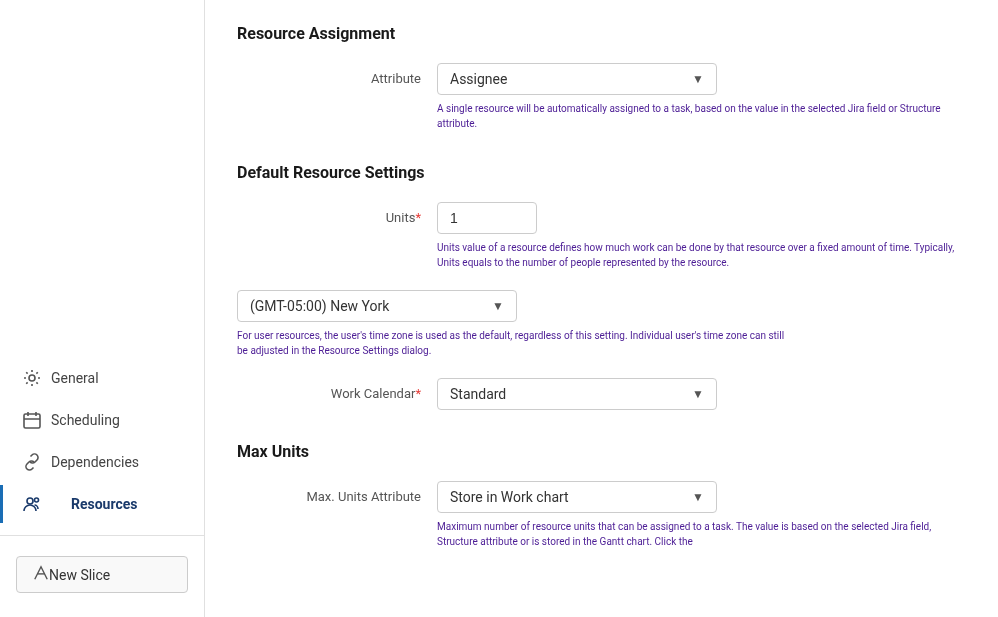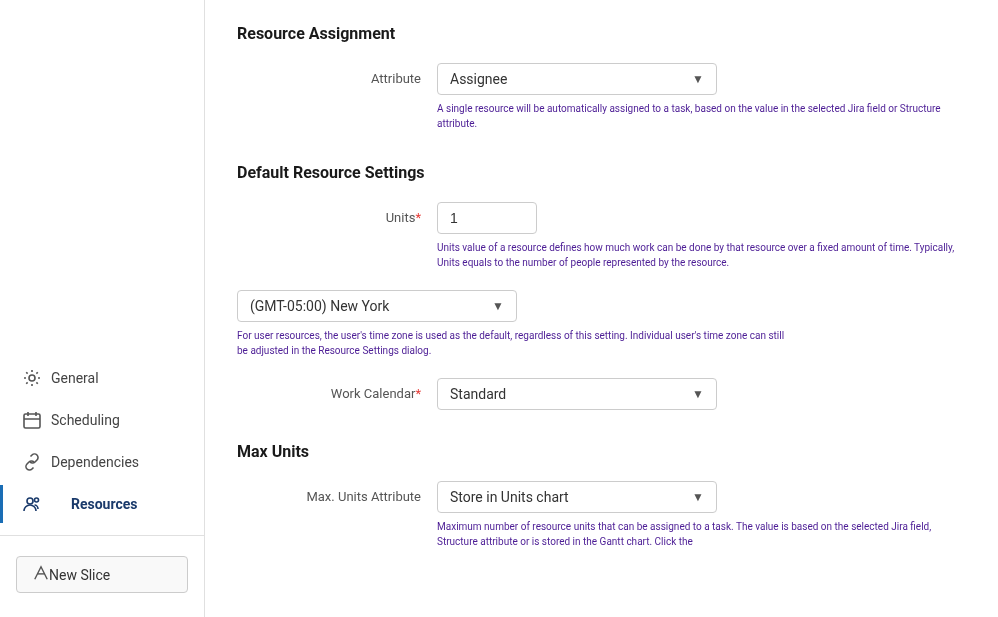--- a/index.html
+++ b/index.html
@@ -272,21 +272,21 @@
 
   <section class="section">
     <div class="section-title">Max Units</div>
 
     <div class="form-row">
       <div class="form-label">
         <span>Max. Units Attribute</span>
       </div>
       <div class="form-content">
         <div class="dropdown">
-          <span>Store in Units chart</span>
+          <span>Store in Work chart</span>
           <span class="chevron">▼</span>
         </div>
         <div class="helper-text">Maximum number of resource units that can be assigned to a task. The value is based on the selected Jira field, Structure attribute or is stored in the Gantt chart. Click the</div>
       </div>
     </div>
   </section>
 
 </main>
 
 </body></html>

